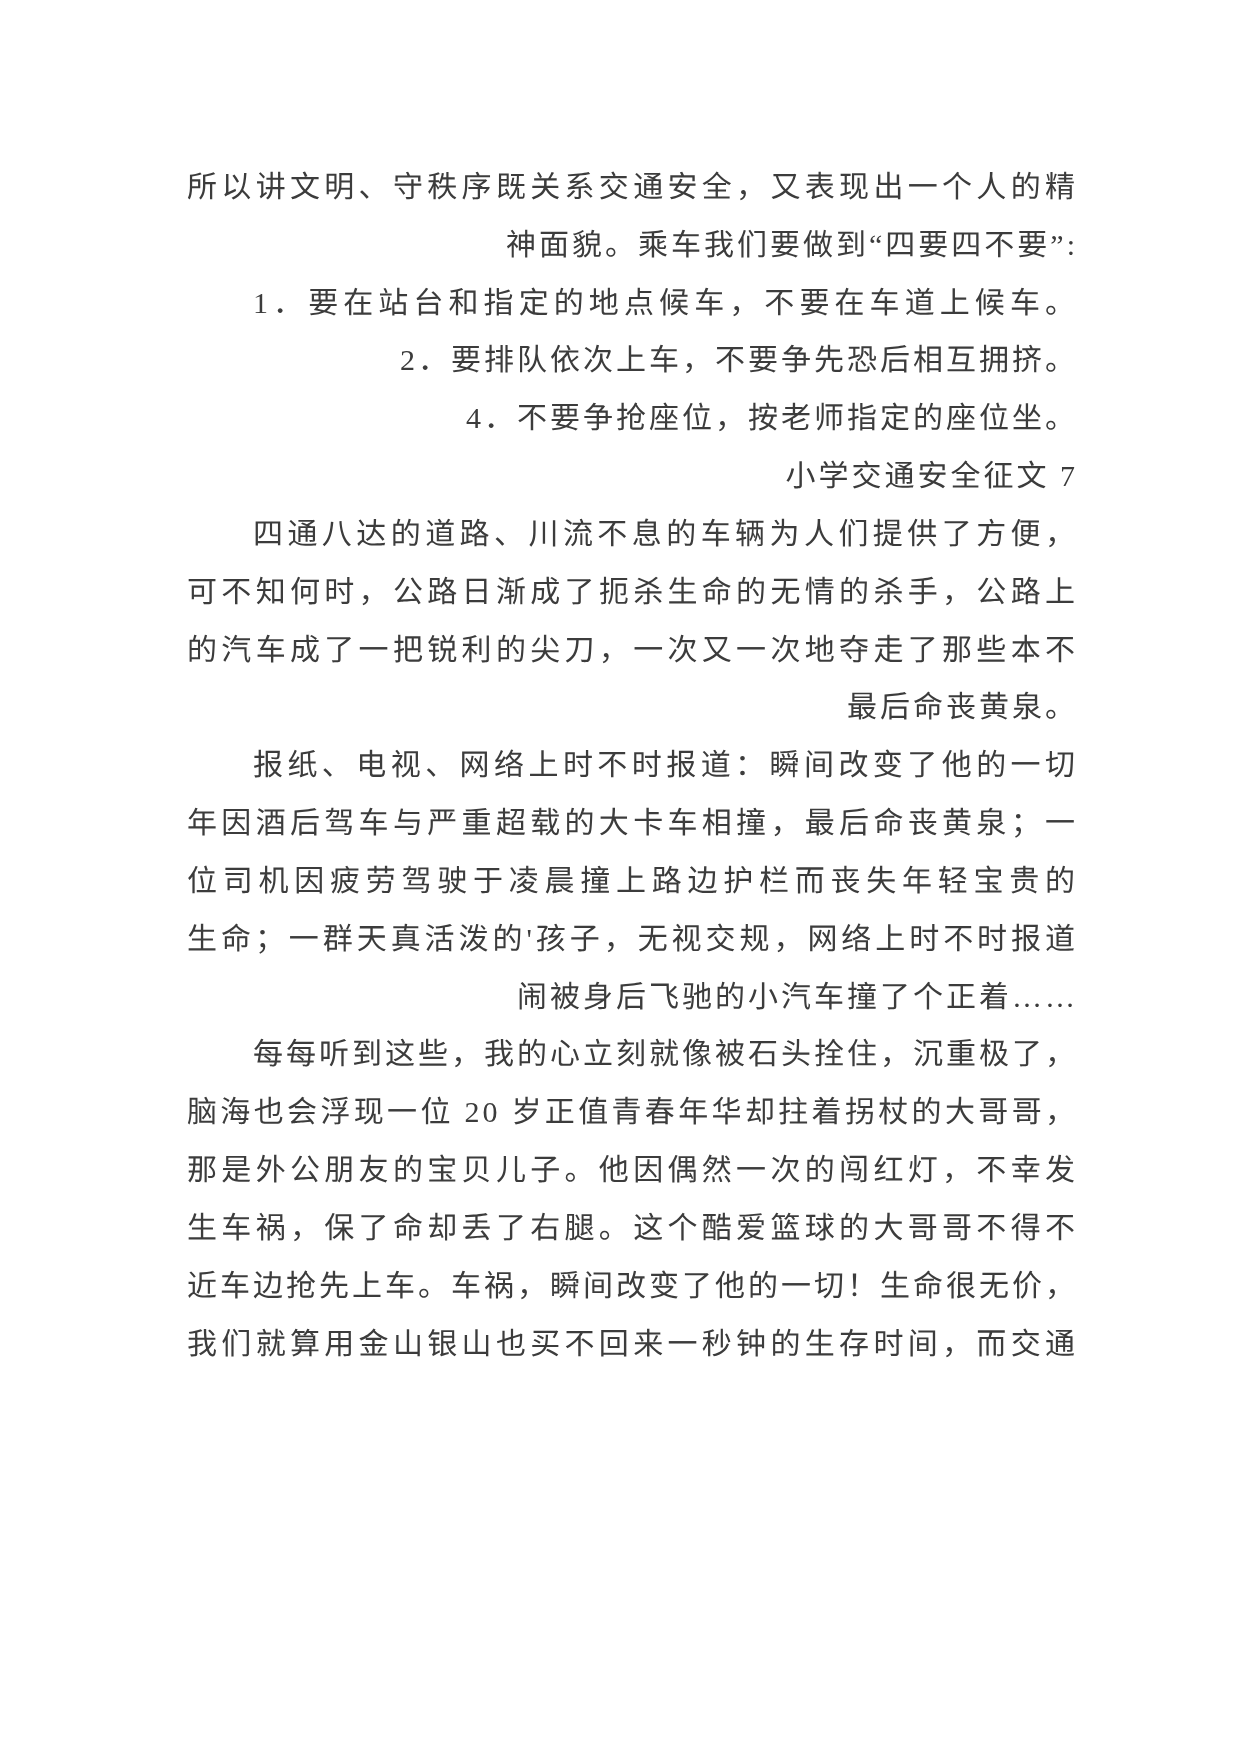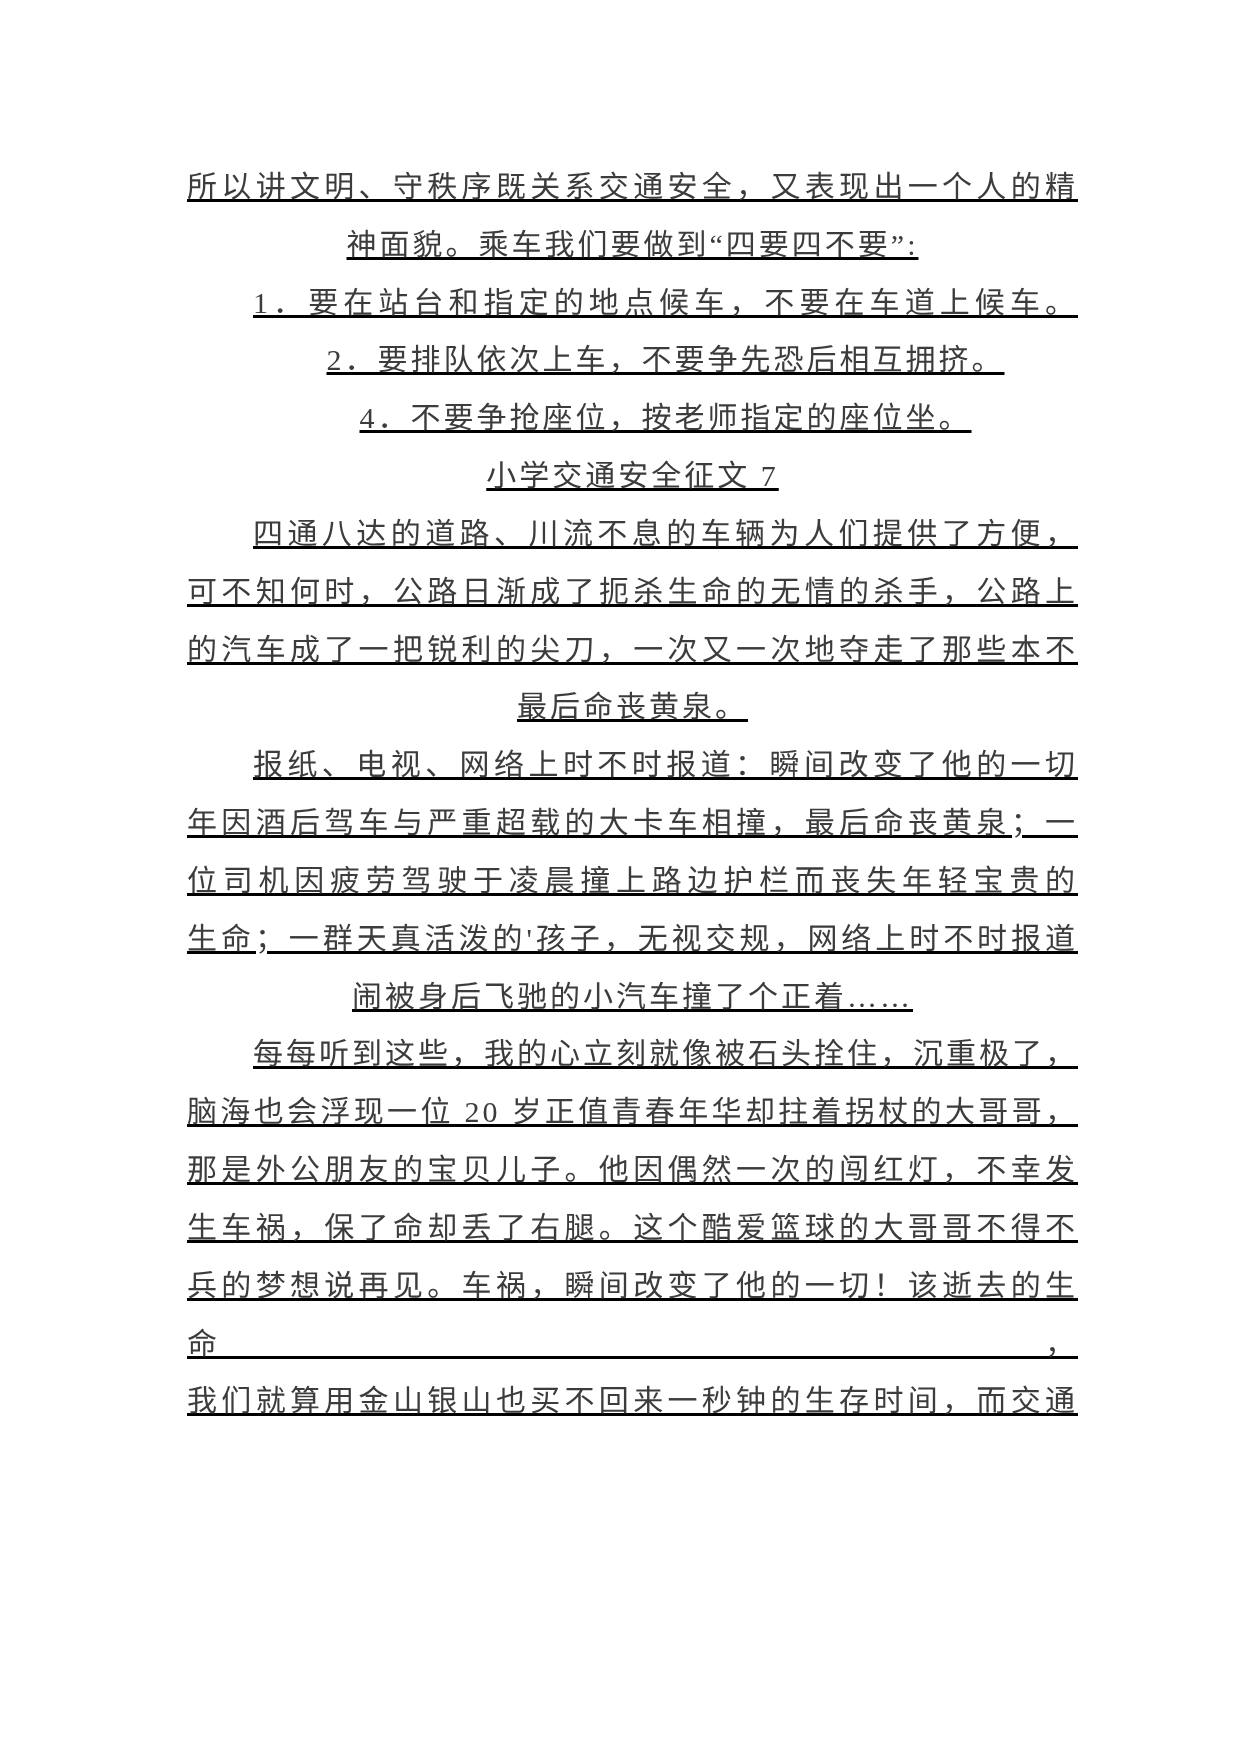--- a/index.html
+++ b/index.html
@@ -17,29 +17,28 @@
   }
   .text-block {
     position: absolute;
     left: 187px;
     top: 158px;
     width: 891px;
   }
   .paragraph {
     margin: 0;
     padding: 0;
-    text-decoration: underline;
   }
   .line {
     line-height: 57.83px;
     font-size: 30px;
     letter-spacing: 3px;
     color: #3c3c3c;
     white-space: nowrap;
-    text-align: center;
+    text-align: right;
   }
   .line.full {
     text-align: justify;
     text-align-last: justify;
     text-justify: inter-character;
     white-space: normal;
   }
   .line.indent {
     text-indent: 66px;
   }
@@ -76,17 +75,17 @@
         <div class="line full">年因酒后驾车与严重超载的大卡车相撞，最后命丧黄泉；一</div>
         <div class="line full">位司机因疲劳驾驶于凌晨撞上路边护栏而丧失年轻宝贵的</div>
         <div class="line full">生命；一群天真活泼的'孩子，无视交规，网络上时不时报道</div>
         <div class="line">闹被身后飞驰的小汽车撞了个正着……</div>
       </div>
       <div class="paragraph">
         <div class="line indent full">每每听到这些，我的心立刻就像被石头拴住，沉重极了，</div>
         <div class="line full">脑海也会浮现一位 20 岁正值青春年华却拄着拐杖的大哥哥，</div>
         <div class="line full">那是外公朋友的宝贝儿子。他因偶然一次的闯红灯，不幸发</div>
         <div class="line full">生车祸，保了命却丢了右腿。这个酷爱篮球的大哥哥不得不</div>
-        <div class="line full">兵的梦想说再见。车祸，瞬间改变了他的一切！该逝去的生命，</div>
+        <div class="line full">近车边抢先上车。车祸，瞬间改变了他的一切！生命很无价，</div>
         <div class="line full">我们就算用金山银山也买不回来一秒钟的生存时间，而交通</div>
       </div>
     </div>
 </div>
 
 </body></html>

